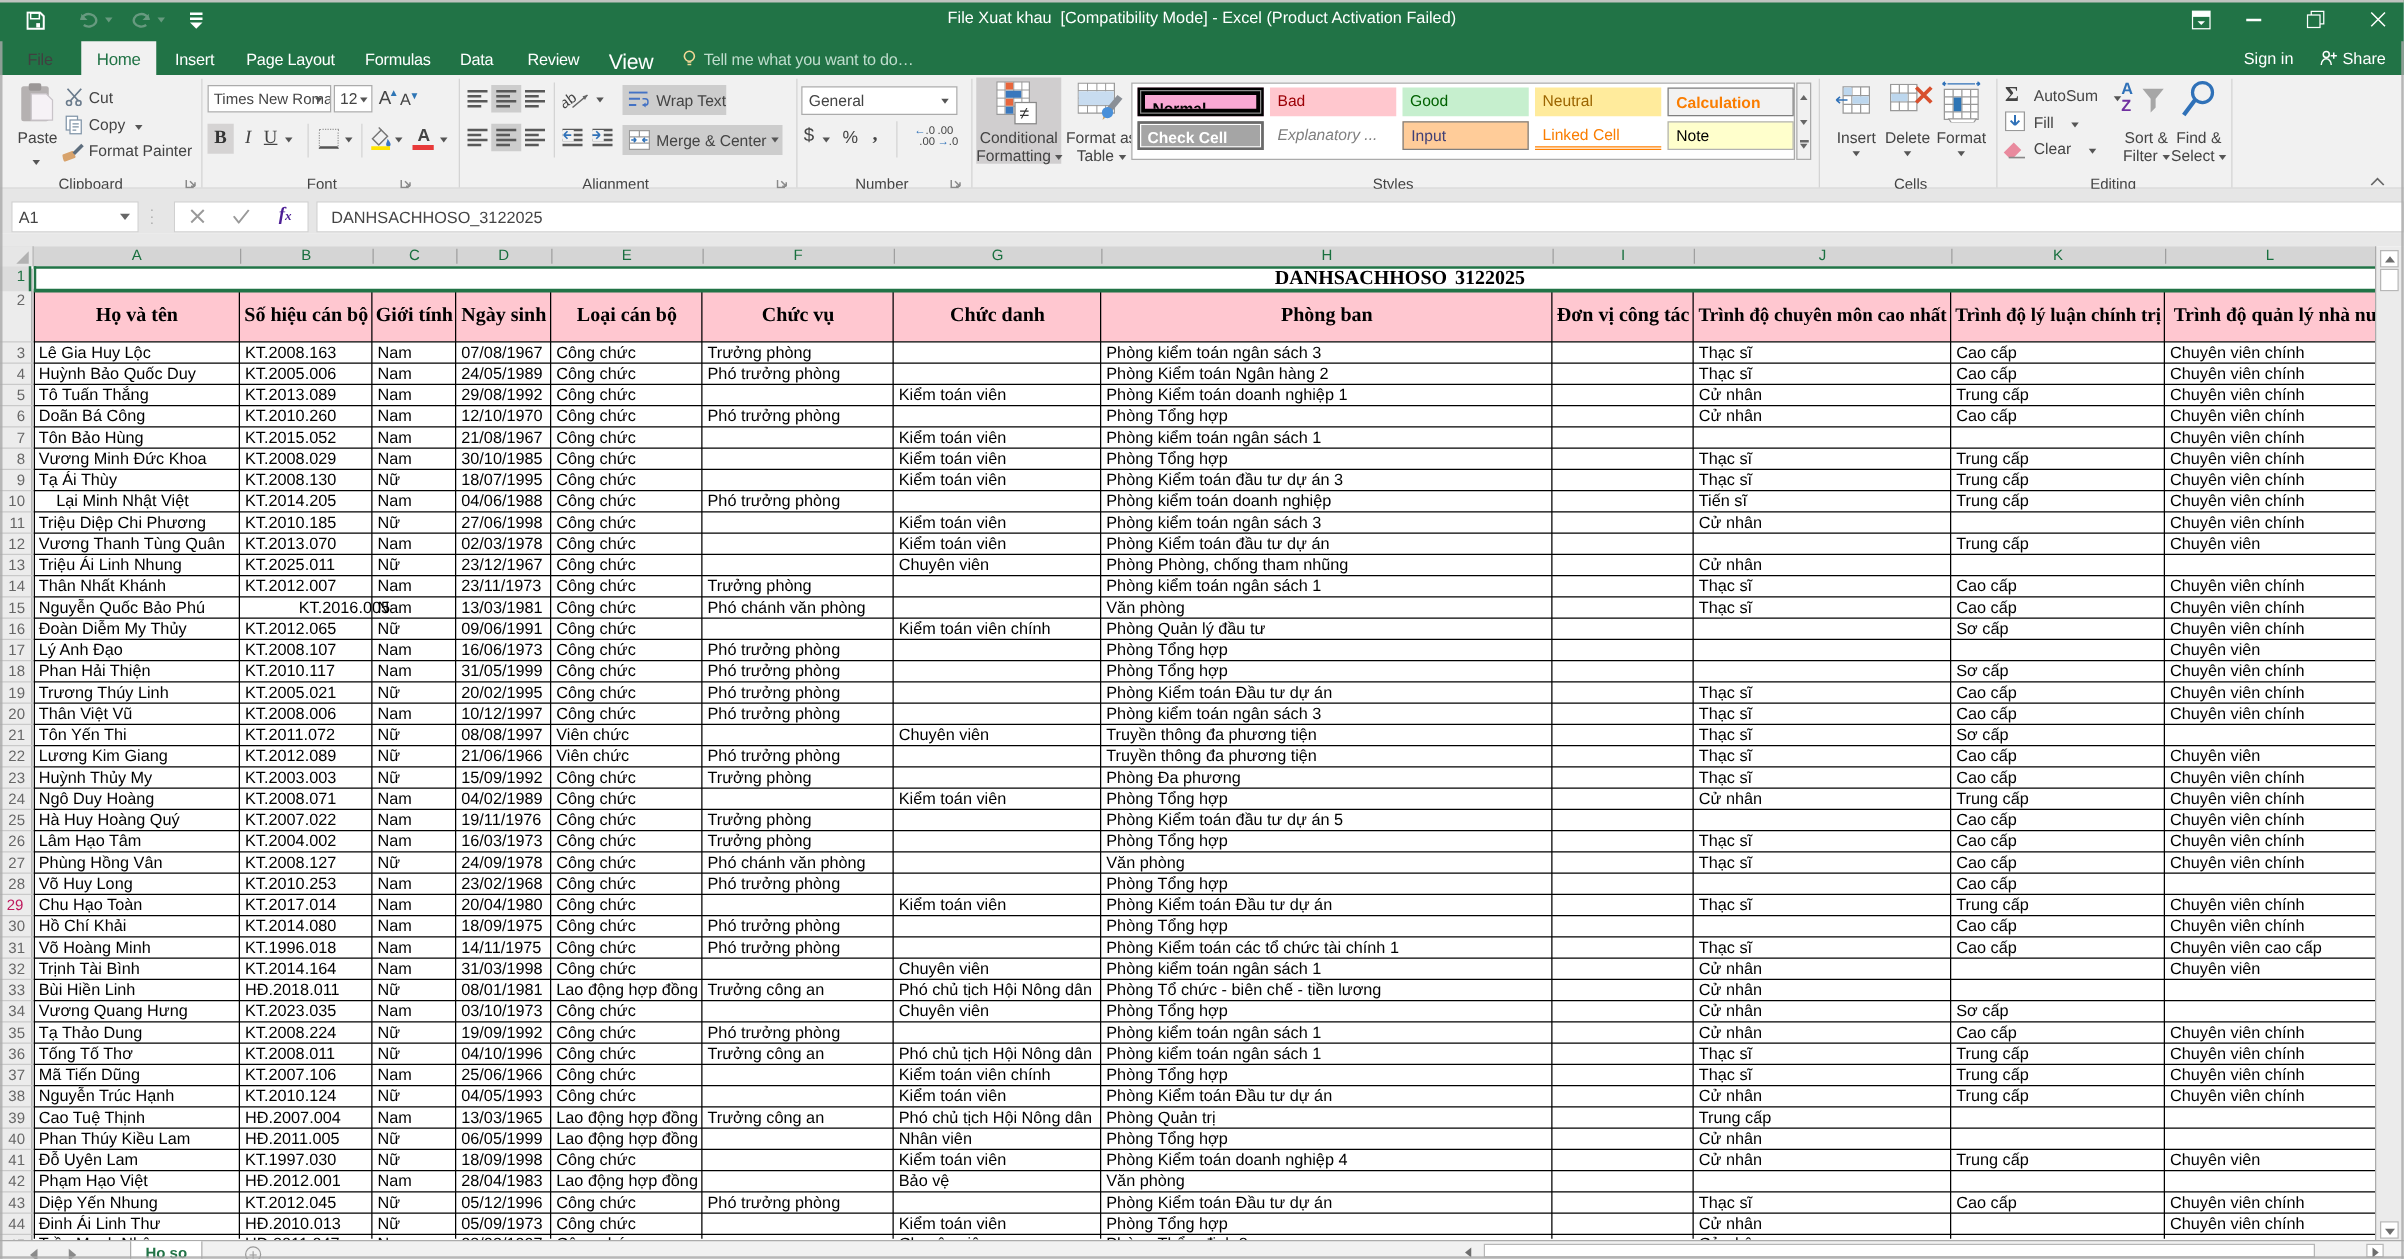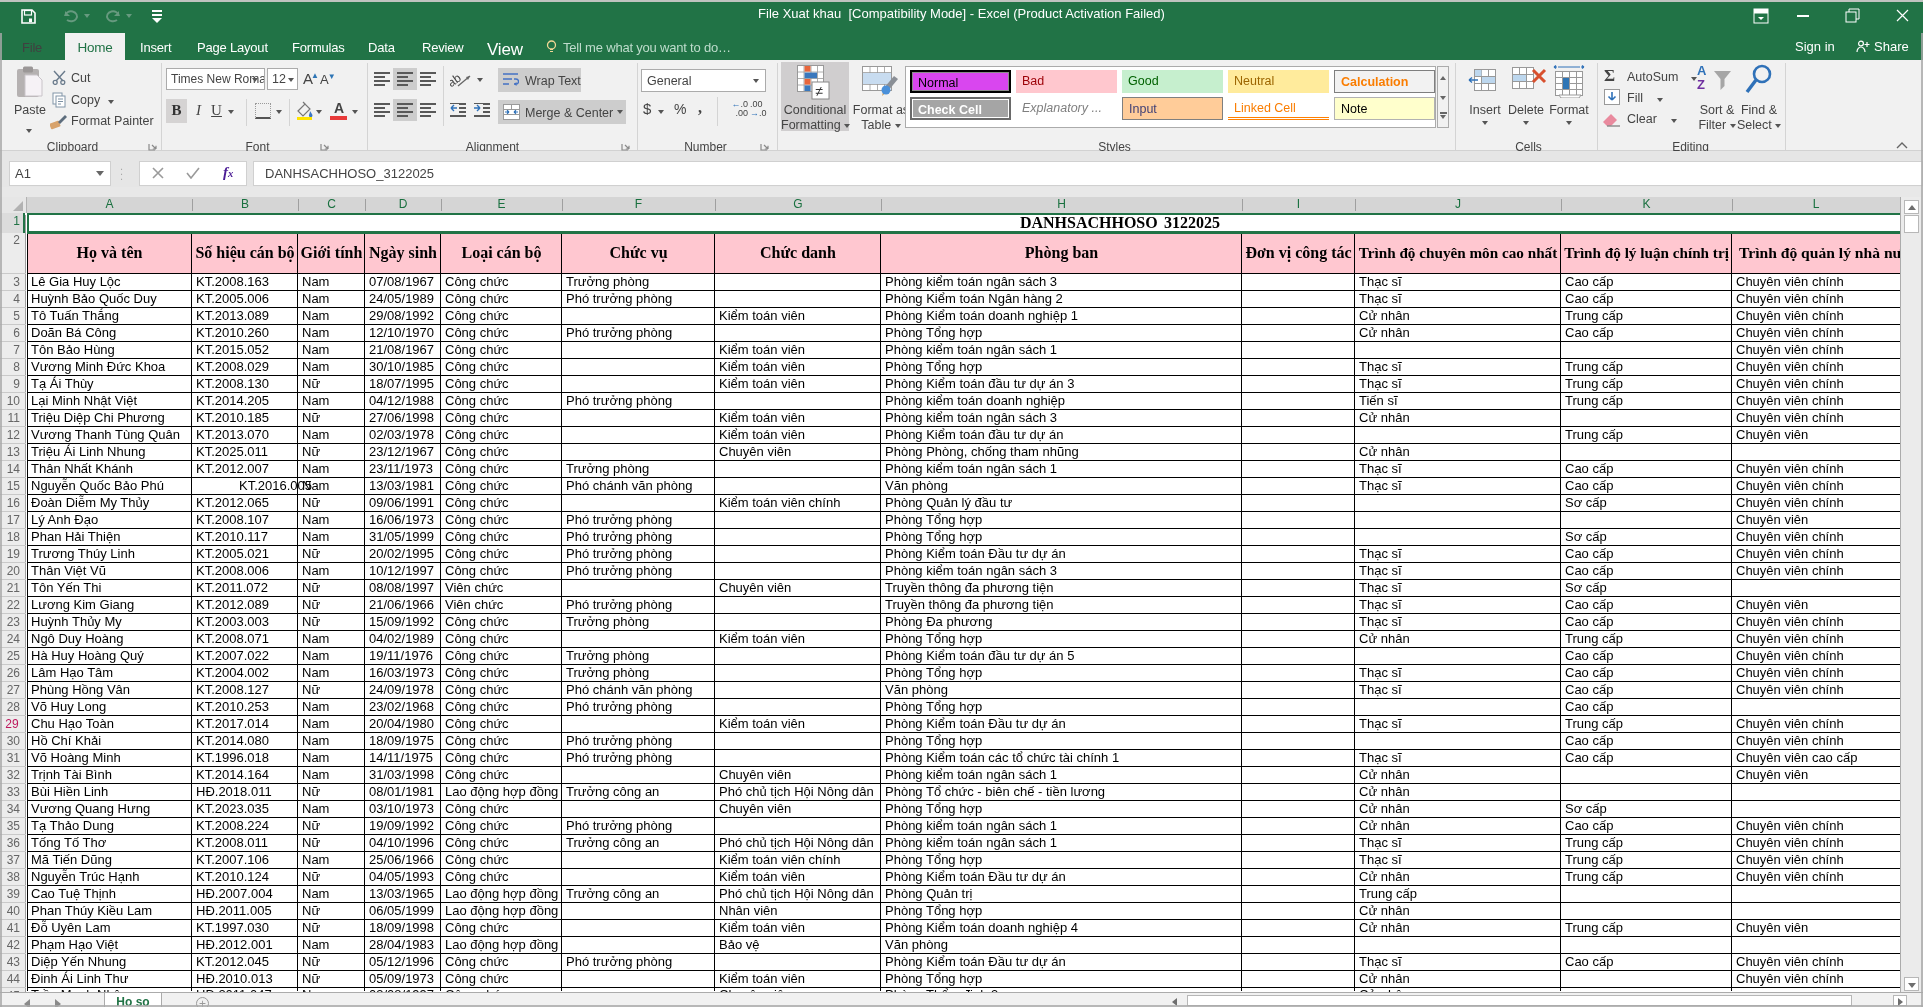--- a/index.html
+++ b/index.html
@@ -243,21 +243,21 @@
     <rect x="0.5" y="0.5" width="29" height="24" fill="#fff" stroke="#999"></rect>
     <path d="M0.5 6.5h29M0.5 12.5h29M0.5 18.5h29M8 0.5v24M15.5 0.5v24M22.5 0.5v24" stroke="#999" stroke-width="0.8"></path>
     <rect x="1" y="7" width="28" height="11" fill="#c8dcf0"></rect>
     <path d="M22 22L32 10l4 3-10 12z" fill="#8a8f96"></path>
     <path d="M22 22l-2 8 6-5z" fill="#c9a063"></path>
     <circle cx="24" cy="24" r="4.5" fill="#4a90d9"></circle>
   </svg>
 <div class="bb" style="position:absolute;left:848px;top:103px;width:66px">Format as</div>
 <div class="bb" style="position:absolute;left:848px;top:118px;width:66px">Table <span class="car"></span></div>
 <div style="position:absolute;left:905px;top:66px;width:531px;height:62px;background:#fff;border:1px solid #ababab"></div>
-<div class="chip" style="left:910px;top:70px;background:#d946ef;color:#000;font-weight:normal;border:2px solid #000000;outline:1.5px solid #8c8c8c;outline-offset:-3px">Normal</div>
+<div class="chip" style="left:910px;top:70px;background:#f9a8d4;color:#000;font-weight:bold;border:6px solid #000000;outline:1.5px solid #8c8c8c;outline-offset:-3px">Normal</div>
 <div class="chip" style="left:1016px;top:70px;background:#ffc7ce;color:#9c0006;font-weight:normal;">Bad</div>
 <div class="chip" style="left:1122px;top:70px;background:#c6efce;color:#006100;font-weight:normal;">Good</div>
 <div class="chip" style="left:1228px;top:70px;background:#ffeb9c;color:#9c6500;font-weight:normal;">Neutral</div>
 <div class="chip" style="left:1334px;top:70px;background:#f2f2f2;color:#fa7d00;font-weight:bold;border:1px solid #7f7f7f">Calculation</div>
 <div class="chip" style="left:910px;top:97px;background:#a5a5a5;color:#fff;font-weight:bold;border:2px solid #6a6a6a;box-shadow:inset 0 0 0 1px #fff">Check Cell</div>
 <div class="chip" style="left:1016px;top:97px;background:#fff;color:#7f7f7f;font-weight:normal;font-style:italic">Explanatory ...</div>
 <div class="chip" style="left:1122px;top:97px;background:#ffcc99;color:#3f3f76;font-weight:normal;border:1px solid #7f7f7f">Input</div>
 <div class="chip" style="left:1228px;top:97px;background:#fff;color:#fa7d00;font-weight:normal;border-bottom:3px double #ff8001">Linked Cell</div>
 <div class="chip" style="left:1334px;top:97px;background:#ffffcc;color:#000;font-weight:normal;border:1px solid #b2b2b2">Note</div>
 <div style="position:absolute;left:1437px;top:66px;width:12px;height:62px;background:#f1f1f1;border:1px solid #ababab"></div>
@@ -594,24 +594,24 @@
 <div class="ct" style="position:absolute;left:31px;top:376px;width:160px;height:15px;line-height:16px;">Tạ Ái Thùy</div>
 <div class="ct" style="position:absolute;left:196px;top:376px;width:101px;height:15px;line-height:16px;">KT.2008.130</div>
 <div class="ct" style="position:absolute;left:302px;top:376px;width:62px;height:15px;line-height:16px;">Nữ</div>
 <div class="ct" style="position:absolute;left:369px;top:376px;width:71px;height:15px;line-height:16px;">18/07/1995</div>
 <div class="ct" style="position:absolute;left:445px;top:376px;width:116px;height:15px;line-height:16px;">Công chức</div>
 <div class="ct" style="position:absolute;left:719px;top:376px;width:161px;height:15px;line-height:16px;">Kiểm toán viên</div>
 <div class="ct" style="position:absolute;left:885px;top:376px;width:356px;height:15px;line-height:16px;">Phòng Kiểm toán đầu tư dự án 3</div>
 <div class="ct" style="position:absolute;left:1359px;top:376px;width:201px;height:15px;line-height:16px;">Thạc sĩ</div>
 <div class="ct" style="position:absolute;left:1565px;top:376px;width:166px;height:15px;line-height:16px;">Trung cấp</div>
 <div class="ct" style="position:absolute;left:1736px;top:376px;width:163px;height:15px;line-height:16px;">Chuyên viên chính</div>
-<div class="ct" style="position:absolute;left:31px;top:393px;width:160px;height:15px;line-height:16px;">Lại Minh Nhật Việt</div>
+<div class="ct" style="position:absolute;left:45px;top:393px;width:160px;height:15px;line-height:16px;">Lại Minh Nhật Việt</div>
 <div class="ct" style="position:absolute;left:196px;top:393px;width:101px;height:15px;line-height:16px;">KT.2014.205</div>
 <div class="ct" style="position:absolute;left:302px;top:393px;width:62px;height:15px;line-height:16px;">Nam</div>
-<div class="ct" style="position:absolute;left:369px;top:393px;width:71px;height:15px;line-height:16px;">04/12/1988</div>
+<div class="ct" style="position:absolute;left:369px;top:393px;width:71px;height:15px;line-height:16px;">04/06/1988</div>
 <div class="ct" style="position:absolute;left:445px;top:393px;width:116px;height:15px;line-height:16px;">Công chức</div>
 <div class="ct" style="position:absolute;left:566px;top:393px;width:148px;height:15px;line-height:16px;">Phó trưởng phòng</div>
 <div class="ct" style="position:absolute;left:885px;top:393px;width:356px;height:15px;line-height:16px;">Phòng kiểm toán doanh nghiệp</div>
 <div class="ct" style="position:absolute;left:1359px;top:393px;width:201px;height:15px;line-height:16px;">Tiến sĩ</div>
 <div class="ct" style="position:absolute;left:1565px;top:393px;width:166px;height:15px;line-height:16px;">Trung cấp</div>
 <div class="ct" style="position:absolute;left:1736px;top:393px;width:163px;height:15px;line-height:16px;">Chuyên viên chính</div>
 <div class="ct" style="position:absolute;left:31px;top:410px;width:160px;height:15px;line-height:16px;">Triệu Diệp Chi Phương</div>
 <div class="ct" style="position:absolute;left:196px;top:410px;width:101px;height:15px;line-height:16px;">KT.2010.185</div>
 <div class="ct" style="position:absolute;left:302px;top:410px;width:62px;height:15px;line-height:16px;">Nữ</div>
 <div class="ct" style="position:absolute;left:369px;top:410px;width:71px;height:15px;line-height:16px;">27/06/1998</div>

